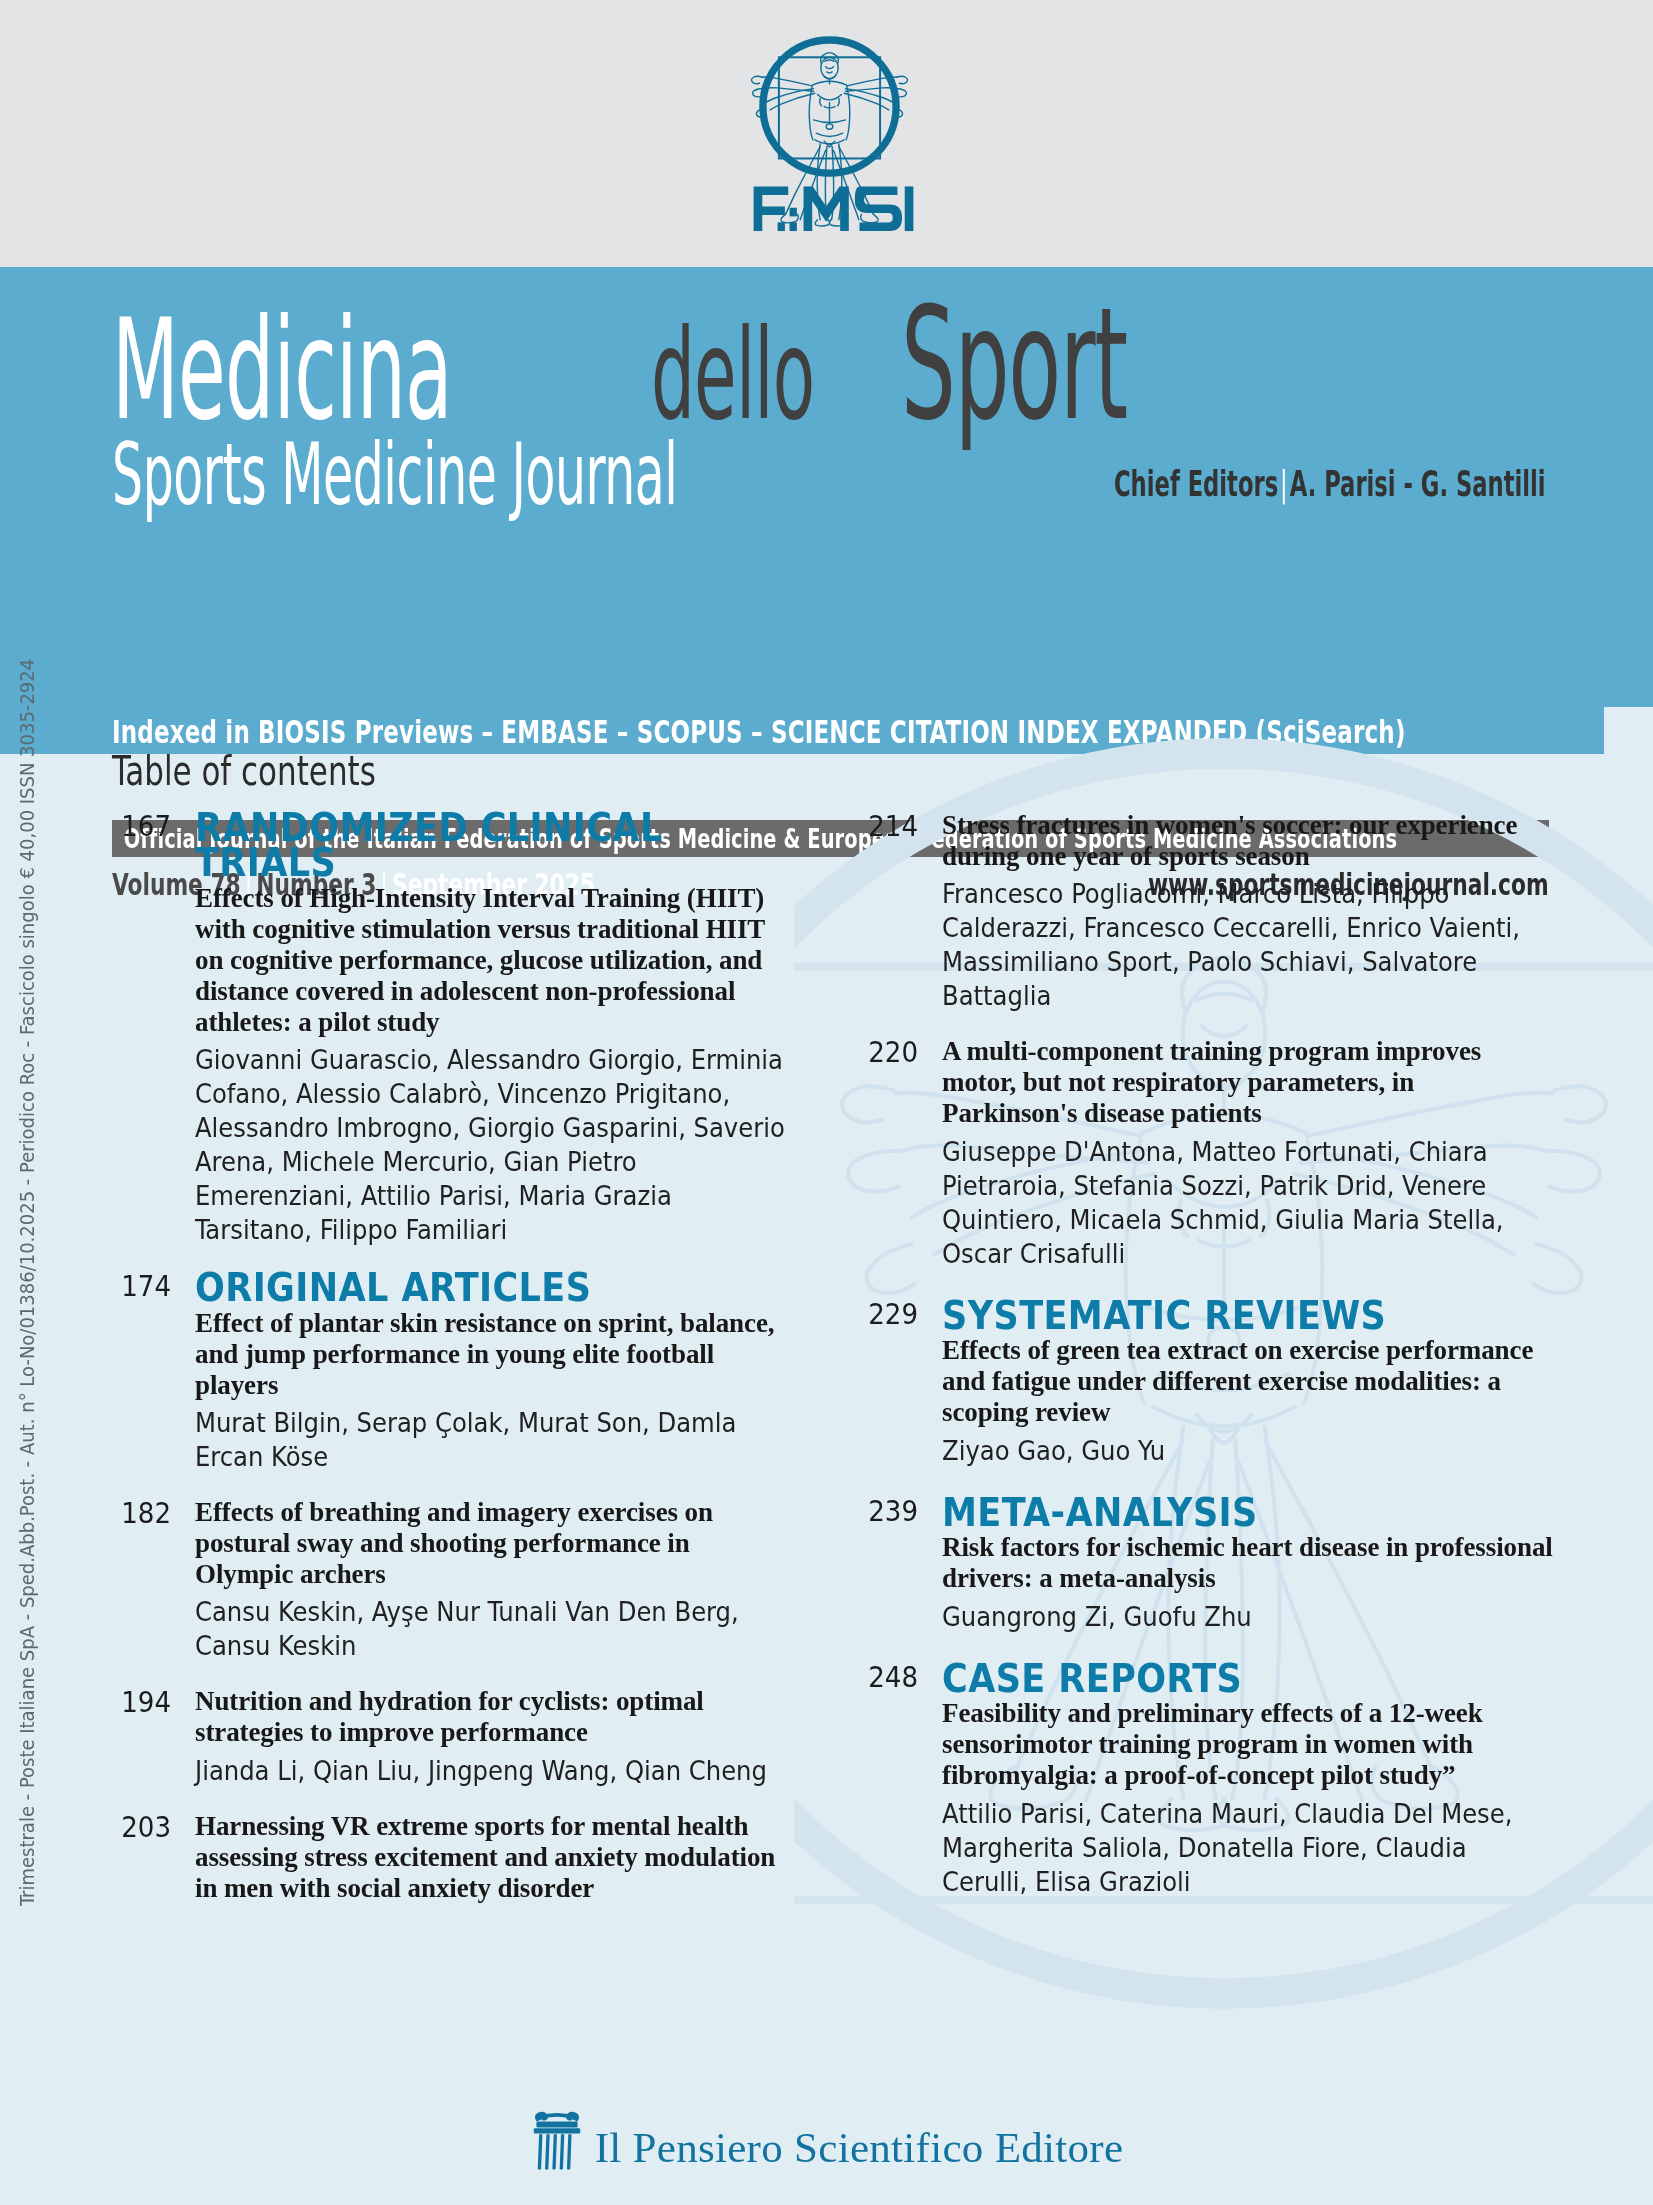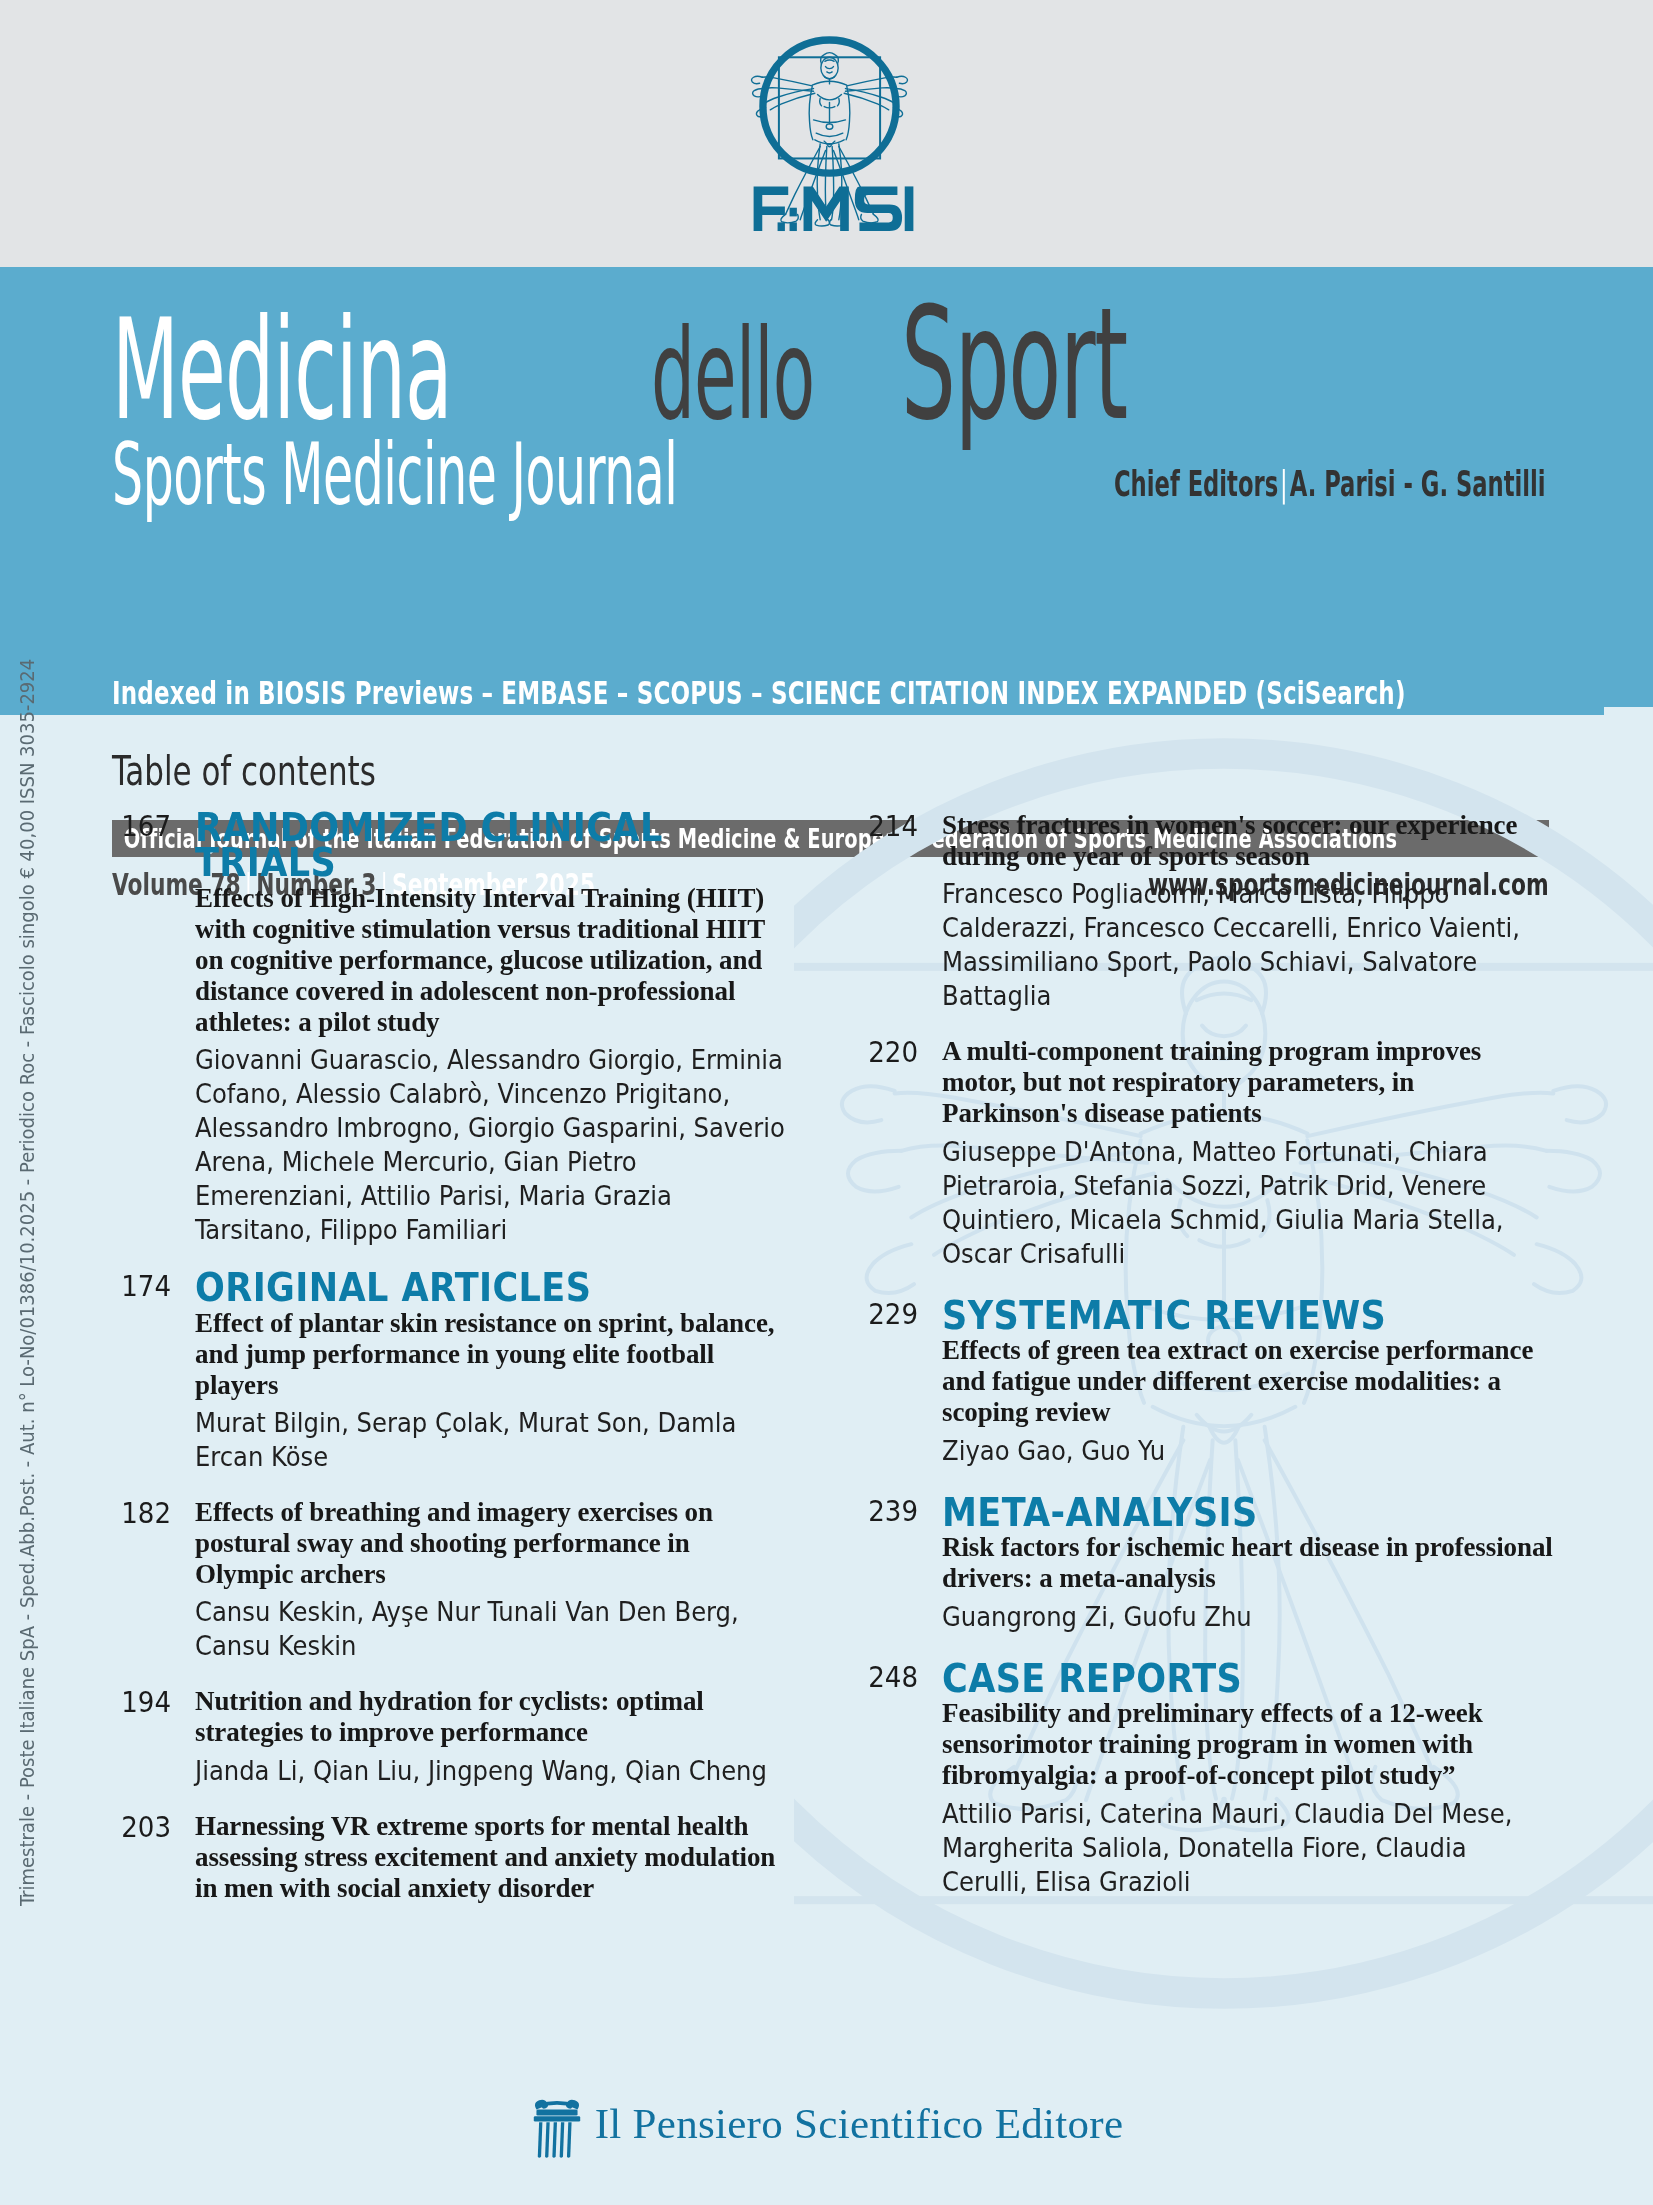--- a/index.html
+++ b/index.html
@@ -89,21 +89,21 @@
   .vol-left .date{ color:#FFFFFF; }
   .vol-url{
     position:absolute; right:0; top:0;
     font-family:"Liberation Sans Condensed","DejaVu Sans Condensed","Liberation Sans",sans-serif;
     font-size:31px; font-weight:bold; color:#2B2B2B;
     transform:scaleX(.78); transform-origin:right center;
     white-space:nowrap;
   }
 
   .indexed-band{
-    position:absolute; left:0; top:667px; width:1604px; height:48px;
+    position:absolute; left:0; top:706px; width:1604px; height:48px;
     background:#5BACCE;
   }
   .indexed-band span{
     position:absolute; left:112px; top:6.7px;
     font-family:"Liberation Sans Condensed","DejaVu Sans Condensed","Liberation Sans",sans-serif;
     font-size:32px; font-weight:bold; color:#FFFFFF; letter-spacing:0.2px;
     transform:scaleX(.80); transform-origin:left center;
     white-space:nowrap;
   }
 
@@ -156,21 +156,21 @@
     line-height:31px; letter-spacing:-0.1px;
   }
   .art-authors{
     font-family:"Liberation Sans Condensed","DejaVu Sans Condensed","Liberation Sans",sans-serif;
     font-size:27px; color:#1F1F1F; line-height:34px; margin-top:5.3px;
   }
 
   
   .publisher{
     position:absolute; left:0; top:2099px; width:1654px; height:73px;
-    display:flex; align-items:flex-start; justify-content:center; gap:12px;
+    display:flex; align-items:flex-end; justify-content:center; gap:12px;
   }
   .publisher .pubname{
     font-family:"Liberation Serif","DejaVu Serif",serif;
     font-size:43px; color:#1272A0; letter-spacing:0.3px;
   }
 </style>
 </head>
 <body>
 
 <div class="logo-band">

